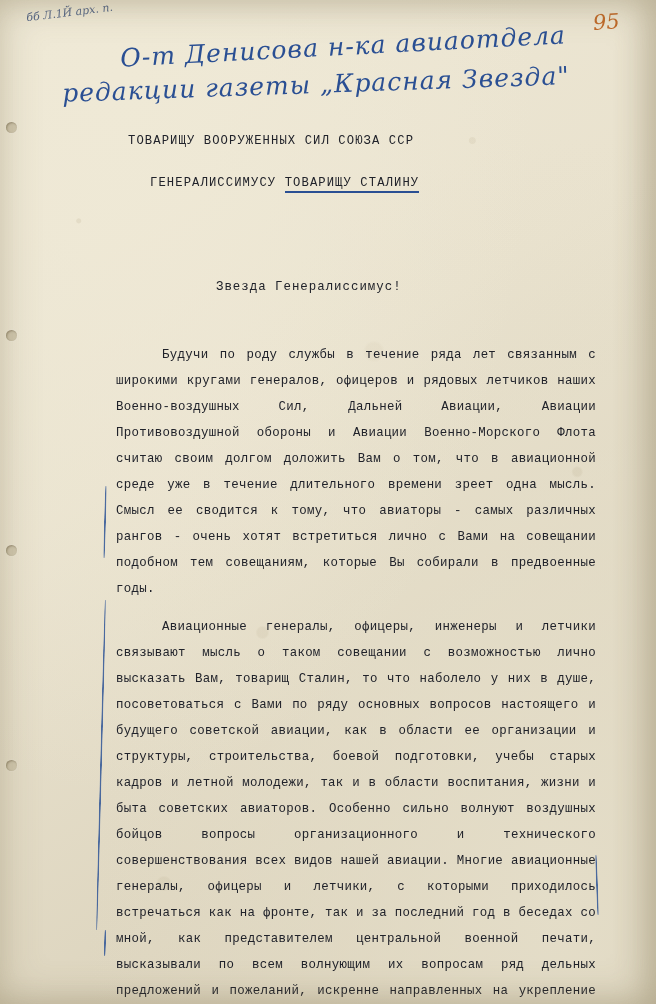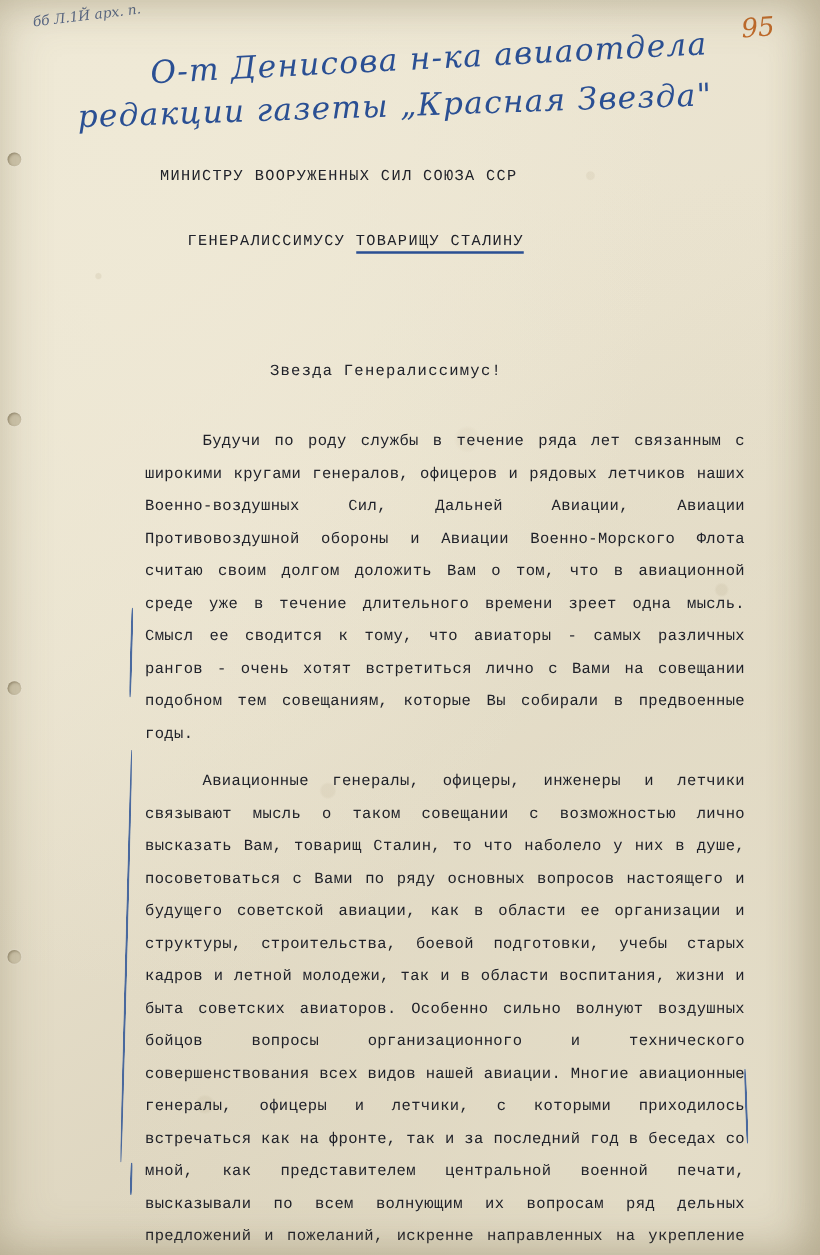--- a/index.html
+++ b/index.html
@@ -111,36 +111,36 @@
     color: #20222a;
     font-size: 12.4px;
     line-height: 26px;
     letter-spacing: 0.3px;
   }
   .typed .head {
     letter-spacing: 1.1px;
     font-size: 12.2px;
   }
   .head-line1 { margin-left: 12px; }
-  .head-line2 { margin-left: 34px; margin-top: 26px; }
+  .head-line2 { margin-left: 34px; margin-top: 16px; }
   .underline-hand {
     border-bottom: 2px solid #2a4f93;
     padding-bottom: 1px;
   }
   .salutation {
     margin-top: 78px;
     margin-left: 100px;
     letter-spacing: 1px;
   }
   p.para {
     margin: 0;
     text-indent: 46px;
     text-align: justify;
   }
-  p.para.p1 { margin-top: 30px; }
+  p.para.p1 { margin-top: 42px; }
   p.para.p2 { margin-top: 12px; }
 
   
   .margin-stroke {
     position: absolute;
     background: transparent;
     border-left: 2px solid #2f5597;
     border-radius: 40%;
     transform: rotate(1.5deg);
     opacity: 0.85;
@@ -167,21 +167,21 @@
 
   <div class="hand hand-line1">О-т Денисова н-ка авиаотдела</div>
   <div class="hand hand-line2">редакции газеты „Красная Звезда"</div>
 
   <div class="margin-stroke ms1"></div>
   <div class="margin-stroke ms2"></div>
   <div class="margin-stroke ms3"></div>
   <div class="margin-stroke ms4"></div>
 
   <div class="typed">
-    <div class="head head-line1">МИНИСТРУ ВООРУЖЕННЫХ СИЛ СОЮЗА ССР</div>
+    <div class="head head-line1">ТОВАРИЩУ ВООРУЖЕННЫХ СИЛ СОЮЗА ССР</div>
     <div class="head head-line2">
       <span>ГЕНЕРАЛИССИМУСУ</span>
       <span class="underline-hand">ТОВАРИЩУ СТАЛИНУ</span>
     </div>
 
     <div class="salutation">Звезда  Генералиссимус!</div>
 
     <p class="para p1">Будучи по роду службы в течение ряда лет связанным с широкими кругами генералов, офицеров и рядовых летчиков наших Военно-воздушных Сил, Дальней Авиации, Авиации Противовоздушной обороны и Авиации Военно-Морского Флота считаю своим долгом доложить Вам о том, что в авиационной среде уже в течение длительного времени зреет одна мысль. Смысл ее сводится к тому, что авиаторы - самых различных рангов - очень хотят встретиться лично с Вами на совещании подобном тем совещаниям, которые Вы собирали в предвоенные годы.</p>
     <p class="para p2">Авиационные генералы, офицеры, инженеры и летчики связывают мысль о таком совещании с возможностью лично высказать Вам, товарищ Сталин, то что наболело у них в душе, посоветоваться с Вами по ряду основных вопросов настоящего и будущего советской авиации, как в области ее организации и структуры, строительства, боевой подготовки, учебы старых кадров и летной молодежи, так и в области воспитания, жизни и быта советских авиаторов. Особенно сильно волнуют воздушных бойцов вопросы организационного и технического совершенствования всех видов нашей авиации. Многие авиационные генералы, офицеры и летчики, с которыми приходилось встречаться как на фронте, так и за последний год в беседах со мной, как представителем центральной военной печати, высказывали по всем волнующим их вопросам ряд дельных предложений и пожеланий, искренне направленных на укрепление мощи нашей Авиации.</p>
   </div>

